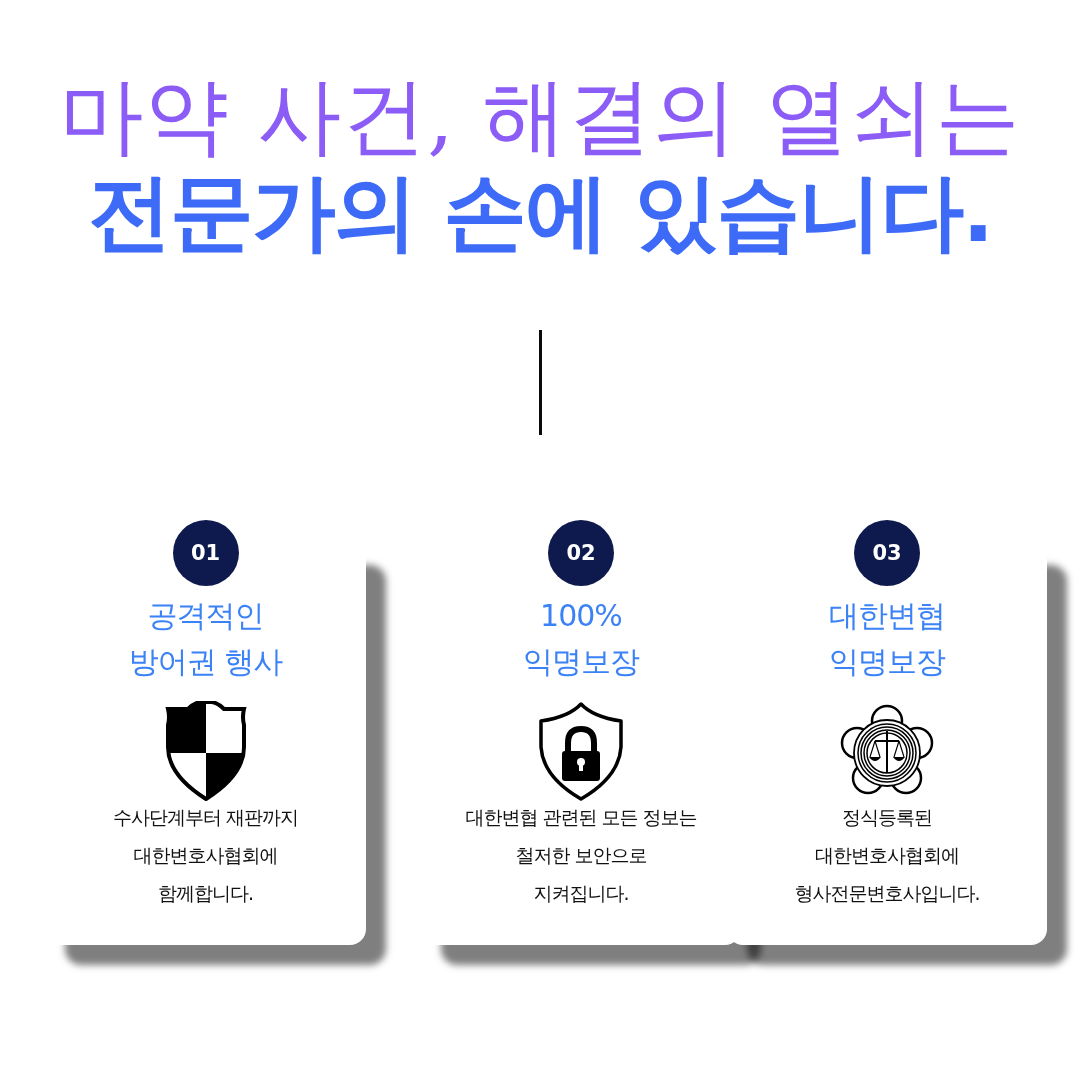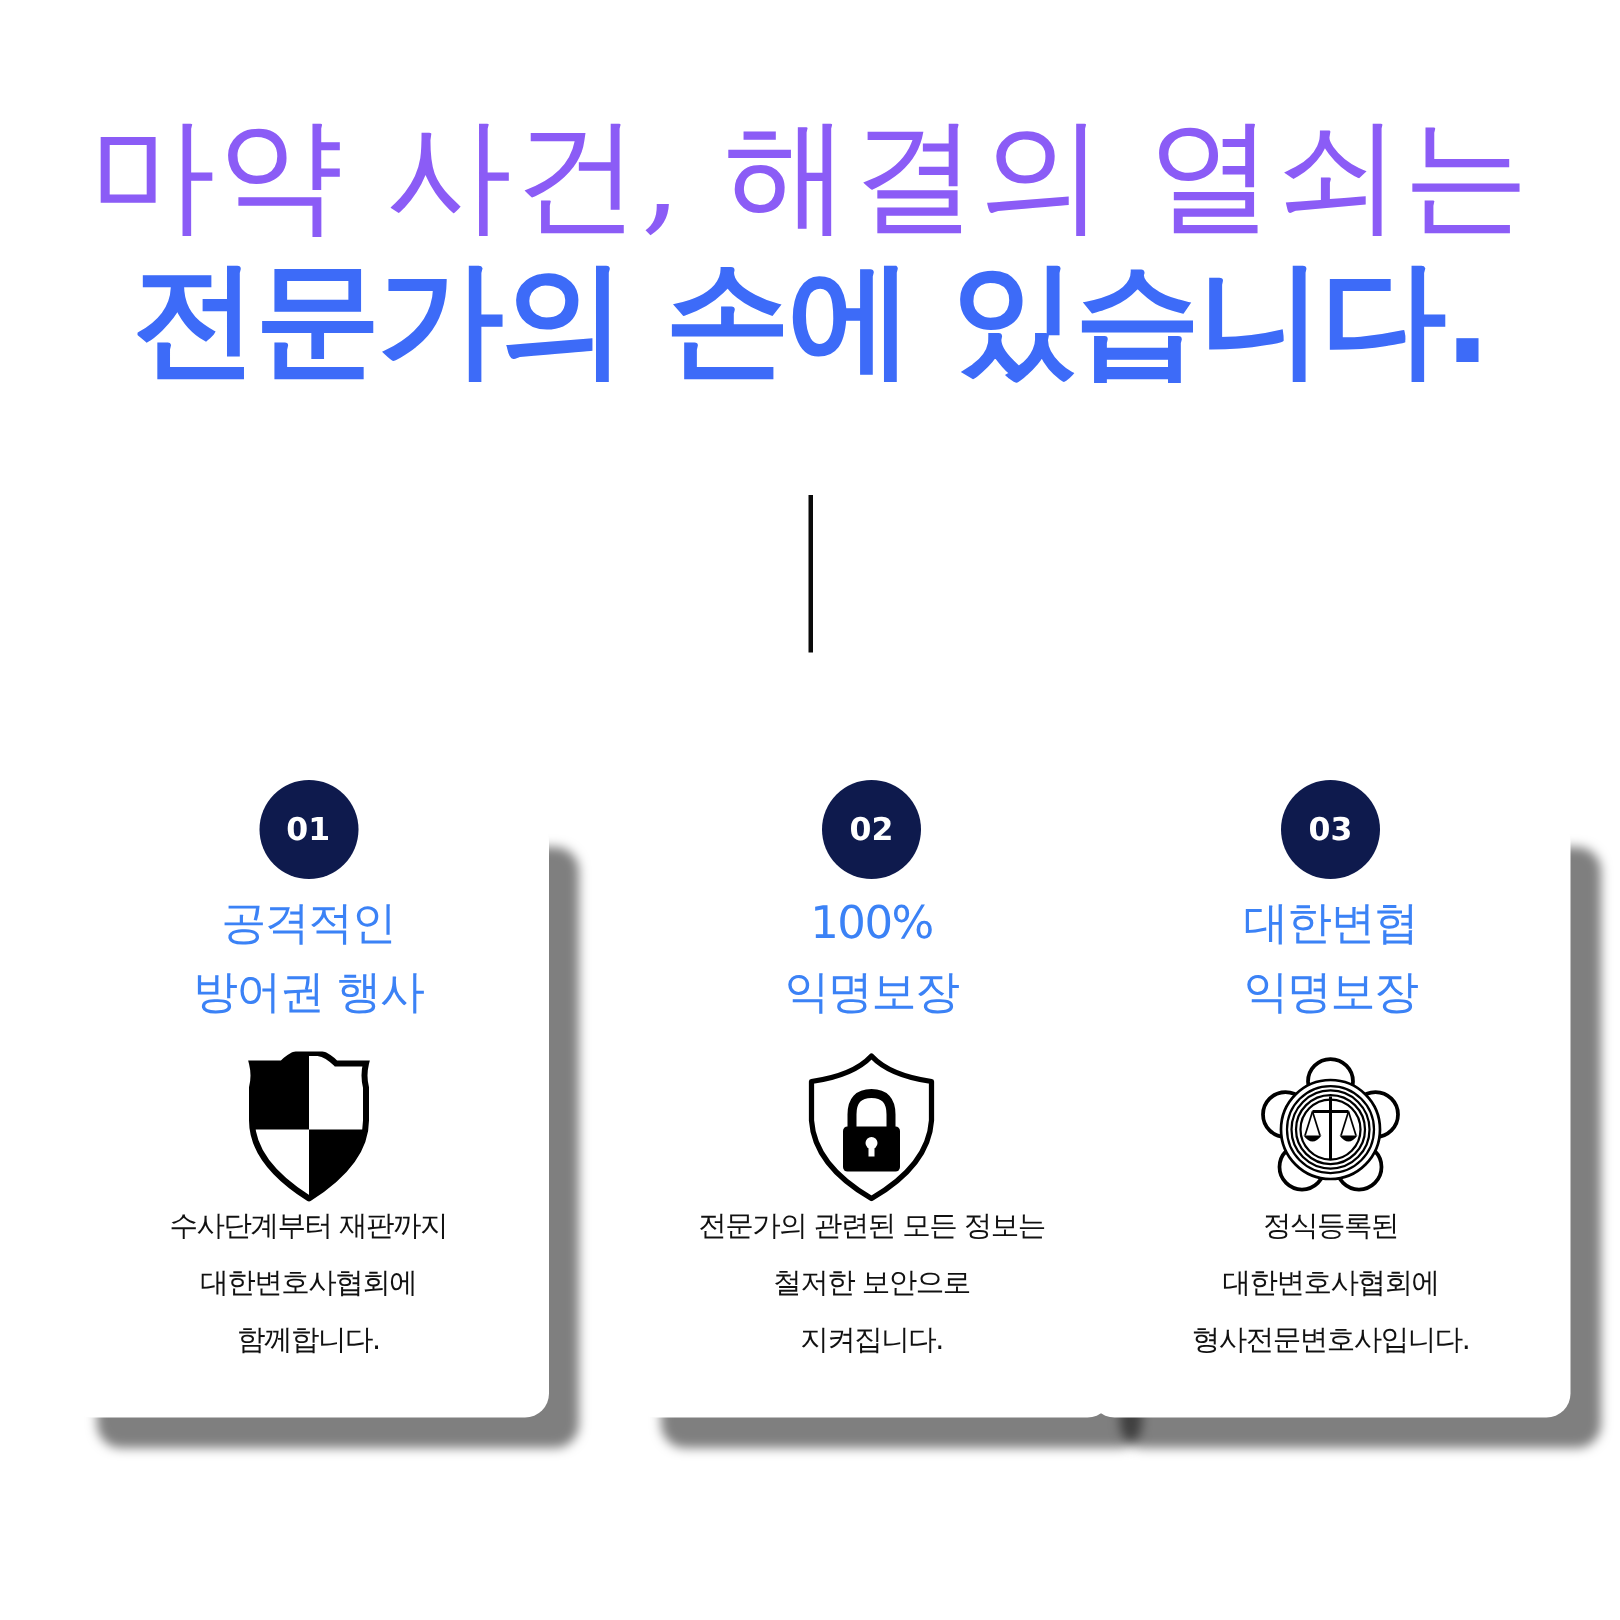--- a/index.html
+++ b/index.html
@@ -154,21 +154,21 @@
   <div class="card-icon">
     <svg viewBox="0 0 100 100">
       <path d="M50 3 Q62 16 90 20 L90 46 Q88 76 50 98 Q12 76 10 46 L10 20 Q38 16 50 3 Z" fill="none" stroke="#000" stroke-width="3.5" stroke-linejoin="round"></path>
       <path d="M37 52 L37 42 Q37 28 50 28 Q63 28 63 42 L63 52" fill="none" stroke="#000" stroke-width="6"></path>
       <rect x="31" y="50" width="38" height="30" rx="3" fill="#000"></rect>
       <circle cx="50" cy="61" r="4" fill="#fff"></circle>
       <rect x="48" y="61" width="4" height="9" fill="#fff"></rect>
     </svg>
   </div>
   <div class="card-desc">
-    <span>전문가의 관련된 모든 정보는</span>
+    <span>대한변협 관련된 모든 정보는</span>
     <span>철저한 보안으로</span>
     <span>지켜집니다.</span>
   </div>
 </div>
 
 <div class="card card-3">
   <div class="badge" style="background: rgb(14, 26, 77);">03</div>
   <div class="card-title">
     <span>대한변협</span>
     <span>익명보장</span>

